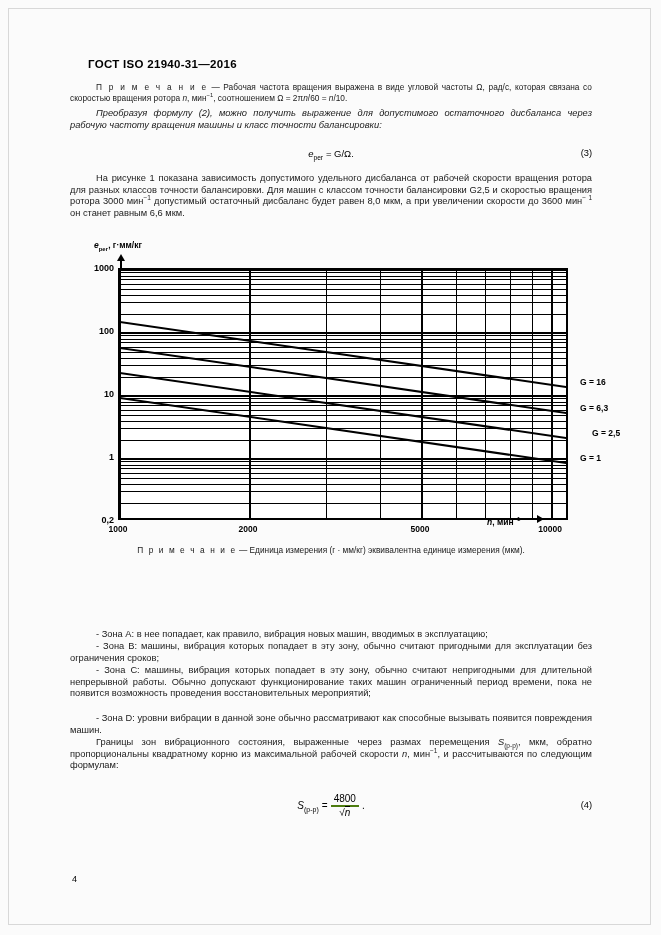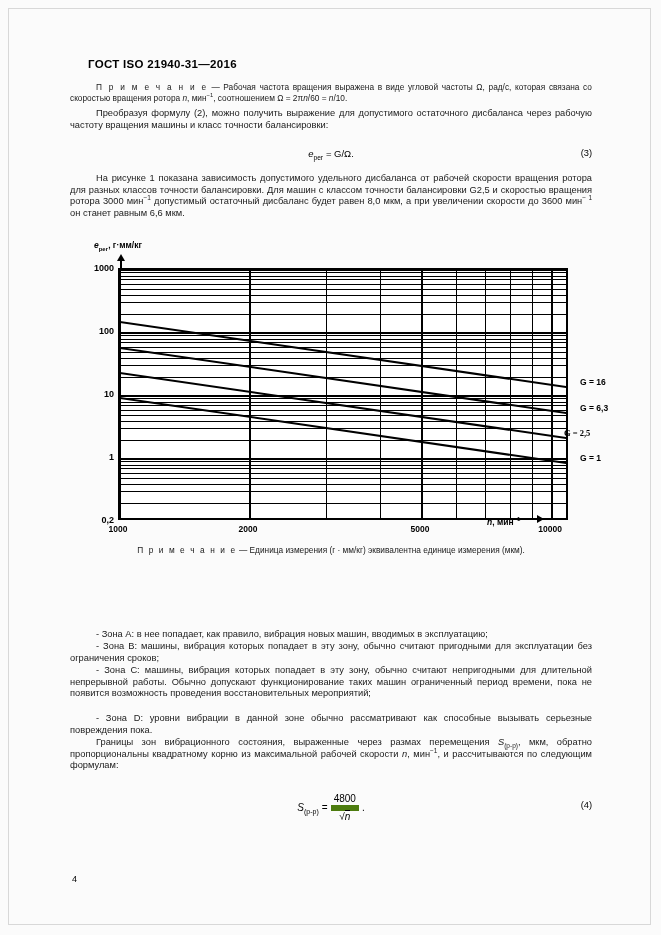--- a/index.html
+++ b/index.html
@@ -164,39 +164,39 @@
     position:absolute;
     left:72px; top:874px;
     font-size:9px;
   }
   .frac{
     display:inline-block;
     vertical-align:middle;
     text-align:center;
     line-height:1.15;
   }
-  .frac .num{ display:block; border-bottom:6px solid #4d7c0f; padding:0 3px;}
+  .frac .num{ display:block; border-bottom:2px solid #4d7c0f; padding:0 3px;}
   .frac .den{ display:block; padding:0 3px;}
 </style>
 </head>
 <body>
 
 <div class="page">
   <div class="page-border"></div>
 
   <div class="doc-header">ГОСТ ISO 21940-31—2016</div>
 
   <div class="blk" style="left:70px;top:82px;width:522px;">
     <p class="note ind">
       <span class="sp">П р и м е ч а н и е</span>
       <span>— Рабочая частота вращения выражена в виде угловой частоты Ω, рад/с, которая связана со скоростью вращения ротора <i>n</i>, мин<sup>−1</sup>, соотношением Ω = 2π<i>n</i>/60 = <i>n</i>/10.</span>
     </p>
   </div>
 
-  <div class="blk" style="left:70px;top:108px;width:522px;">
+  <div class="blk" style="left:70px;top:108px;width:522px;font-style:italic;">
     <p class="para ind">Преобразуя формулу (2), можно получить выражение для допустимого остаточного дисбаланса через рабочую частоту вращения машины и класс точности балансировки:</p>
   </div>
 
   <div class="formula" style="left:70px;top:148px;">
     <span><i>e</i><sub>рег</sub> = G/Ω.</span>
   </div>
   <div class="eqnum" style="left:70px;width:522px;top:148px;text-align:right;">
     <span>(3)</span>
   </div>
 
@@ -275,21 +275,21 @@
         <div class="ylab" style="position: absolute; right: auto; left: -2px; width: 32px; top: 91px;">100</div>
         <div class="ylab" style="position: absolute; right: auto; left: -2px; width: 32px; top: 28px;">1000</div>
         <div class="xlab" style="left: 34px; top: 284px;">1000</div>
         <div class="xlab" style="left: 164.079px; top: 284px;">2000</div>
         <div class="xlab" style="left: 336.034px; top: 284px;">5000</div>
         <div class="xlab" style="left: 466.114px; top: 284px;">10000</div>
       </div>
     <div id="glabel-layer">
         <div class="glab" style="left: 496px; top: 142.4px; text-align: center;">G = 16</div>
         <div class="glab" style="left: 496px; top: 167.885px;">G = 6,3</div>
-        <div class="glab" style="left: 480px; top: 193.161px; font-family: Liberation Serif, serif;">G = 2,5</div>
+        <div class="glab" style="left: 508px; top: 193.161px;">G = 2,5</div>
         <div class="glab" style="left: 496px; top: 218.403px;">G = 1</div>
       </div>
   </div>
   <div class="axis-stub-h"></div>
   <div class="arrow-right"></div>
   <div id="xaxis-title">
     <i>n</i>, мин<sup>−1</sup>
   </div>
 
   <div class="blk" style="left:70px;top:545px;width:522px;">
@@ -308,21 +308,21 @@
 
   <div class="blk" style="left:70px;top:629px;width:522px;">
     <p class="para ind">- Зона А: в нее попадает, как правило, вибрация новых машин, вводимых в эксплуатацию;</p>
   </div>
 
   <div class="blk" style="left:70px;top:665px;width:522px;">
     <p class="para ind">- Зона С: машины, вибрация которых попадает в эту зону, обычно считают непригодными для длительной непрерывной работы. Обычно допускают функционирование таких машин ограниченный период времени, пока не появится возможность проведения восстановительных мероприятий;</p>
   </div>
 
   <div class="blk" style="left:70px;top:713px;width:522px;">
-    <p class="para ind">- Зона D: уровни вибрации в данной зоне обычно рассматривают как способные вызывать серьезные повреждения пока.</p>
+    <p class="para ind">- Зона D: уровни вибрации в данной зоне обычно рассматривают как способные вызывать появится повреждения машин.</p>
   </div>
 
   <div class="blk" style="left:70px;top:737px;width:522px;">
     <p class="para ind">Границы зон вибрационного состояния, выраженные через размах перемещения <i>S</i><sub>(p-p)</sub>, мкм, обратно пропорциональны квадратному корню из максимальной рабочей скорости <i>n</i>, мин<sup>−1</sup>, и рассчитываются по следующим формулам:</p>
   </div>
 
 
   <div class="formula" style="left:70px;top:793px;">
     <span style="display:inline-flex;align-items:center;gap:3px;font-size:10px;">
       <span><i>S</i><sub>(p-p)</sub></span>

